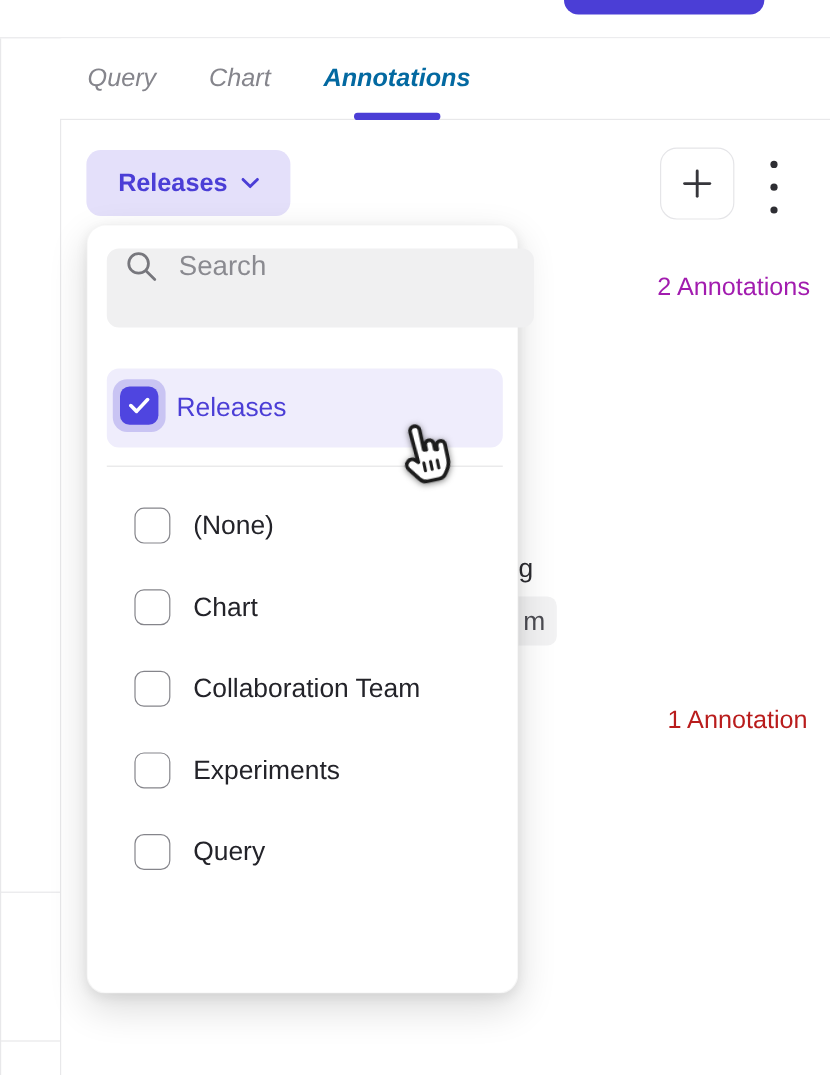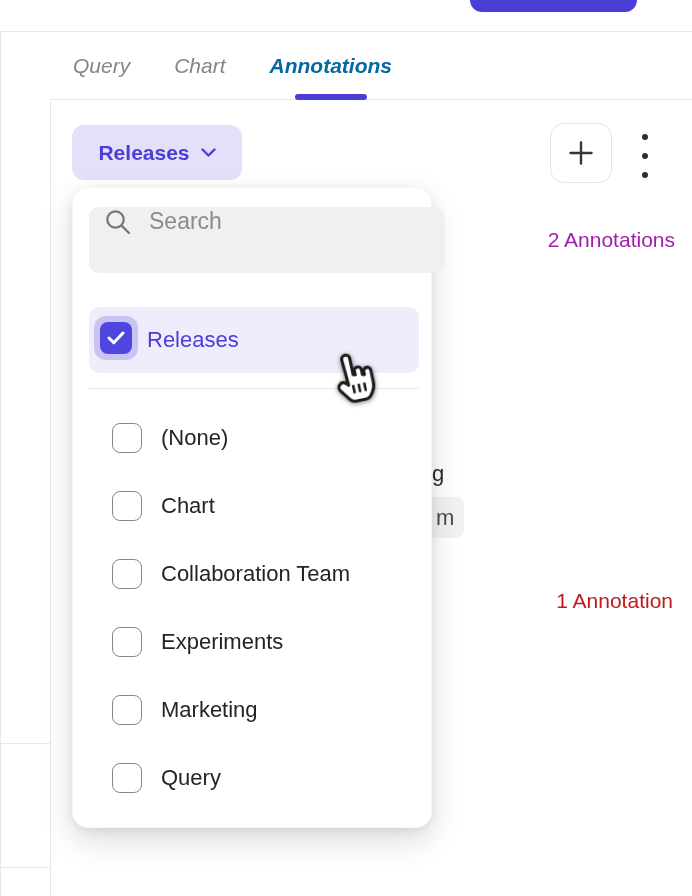--- a/index.html
+++ b/index.html
@@ -169,24 +169,20 @@
       <div class="dd-item">
         <span class="checkbox"></span>
         <span class="lbl">Collaboration Team</span>
       </div>
       <div class="dd-item">
         <span class="checkbox"></span>
         <span class="lbl">Experiments</span>
       </div>
       <div class="dd-item">
         <span class="checkbox"></span>
-        <span class="lbl">Marketing</span>
-      </div>
-      <div class="dd-item">
-        <span class="checkbox"></span>
         <span class="lbl">Query</span>
       </div>
     </div>
   </div>
 
   <svg class="cursor" width="44" height="52" viewBox="0 0 26 32">
     <path d="M9 4.5 a2.5 2.5 0 0 1 5 0 V14.8 l1.2 0.3 v-2.3 a2.2 2.2 0 0 1 4.4 0 v3 l1.2 0.3 v-1.8 a2.2 2.2 0 0 1 4.4 0 v7.5 c0 2.1 -0.65 4.1 -1.85 5.8 l-1.05 1.5 c-0.85 1.2 -2.25 1.95 -3.75 1.95 h-5.9 c-1.5 0 -2.9 -0.72 -3.8 -1.93 l-4.5 -6.1 c-0.95 -1.3 -0.7 -3.1 0.58 -4.05 1.1 -0.85 2.65 -0.75 3.65 0.22 l1.35 1.3 Z" fill="#ffffff" stroke="#1c1c1c" stroke-width="1.9" stroke-linejoin="round"></path>
     <line x1="12.6" y1="21.5" x2="12.6" y2="25.5" stroke="#1c1c1c" stroke-width="1.6" stroke-linecap="round"></line>
     <line x1="16.1" y1="21.5" x2="16.1" y2="25.5" stroke="#1c1c1c" stroke-width="1.6" stroke-linecap="round"></line>
     <line x1="19.6" y1="21.5" x2="19.6" y2="25.5" stroke="#1c1c1c" stroke-width="1.6" stroke-linecap="round"></line>

